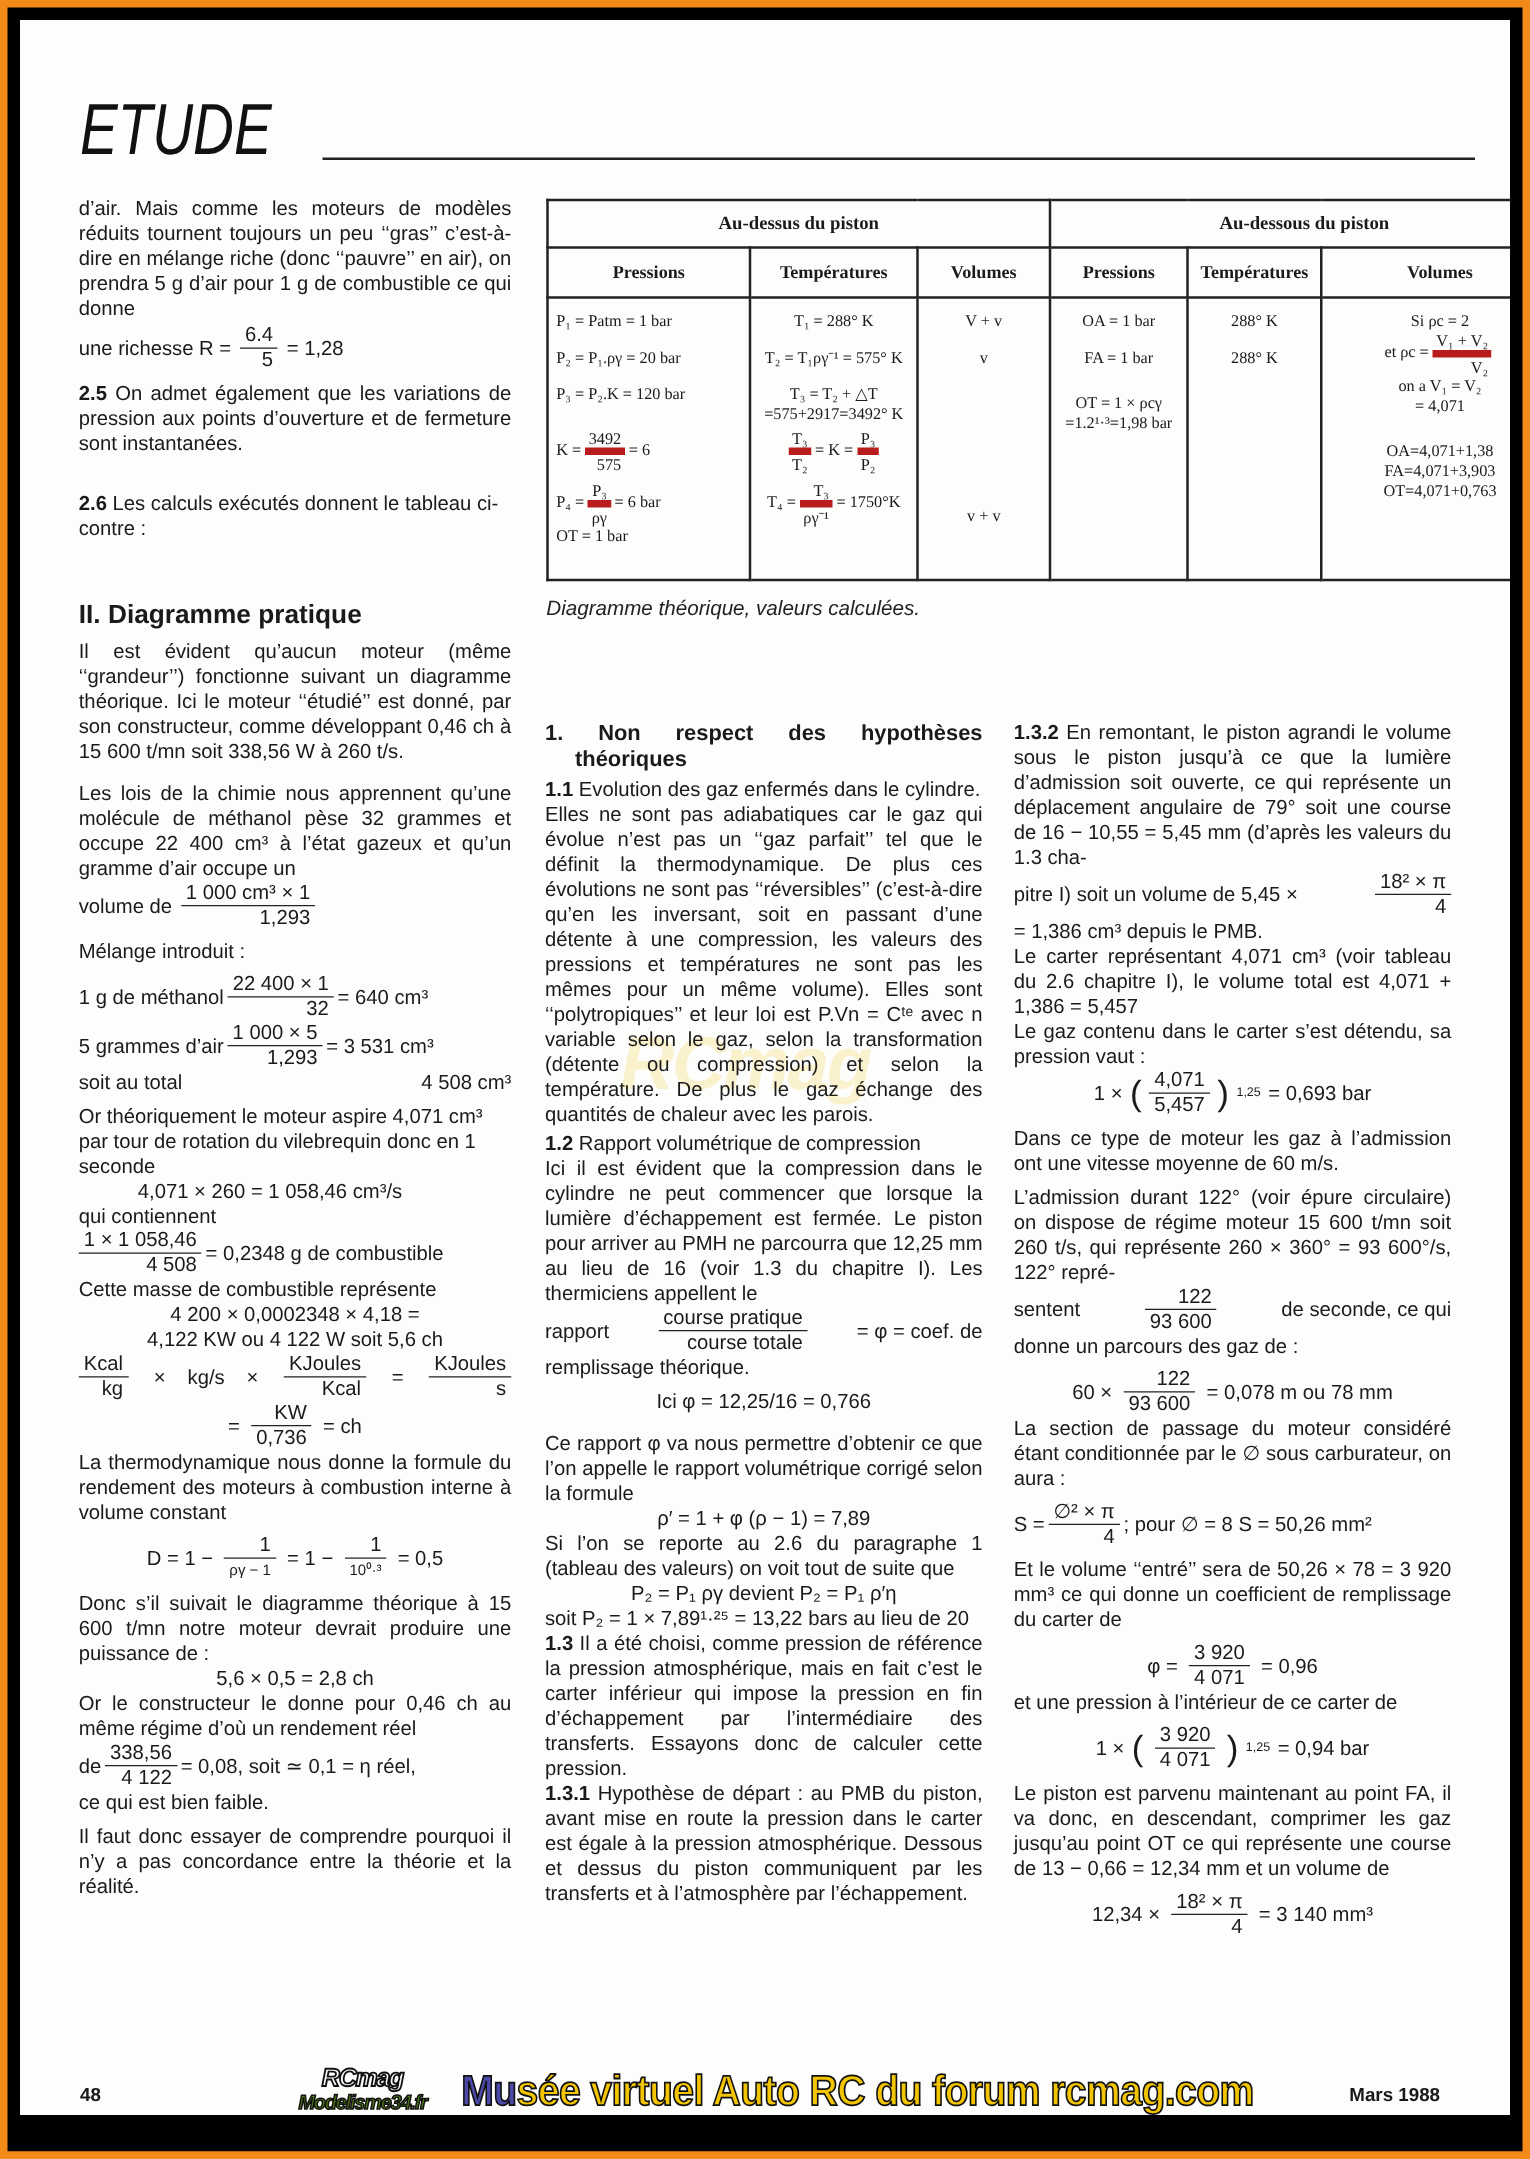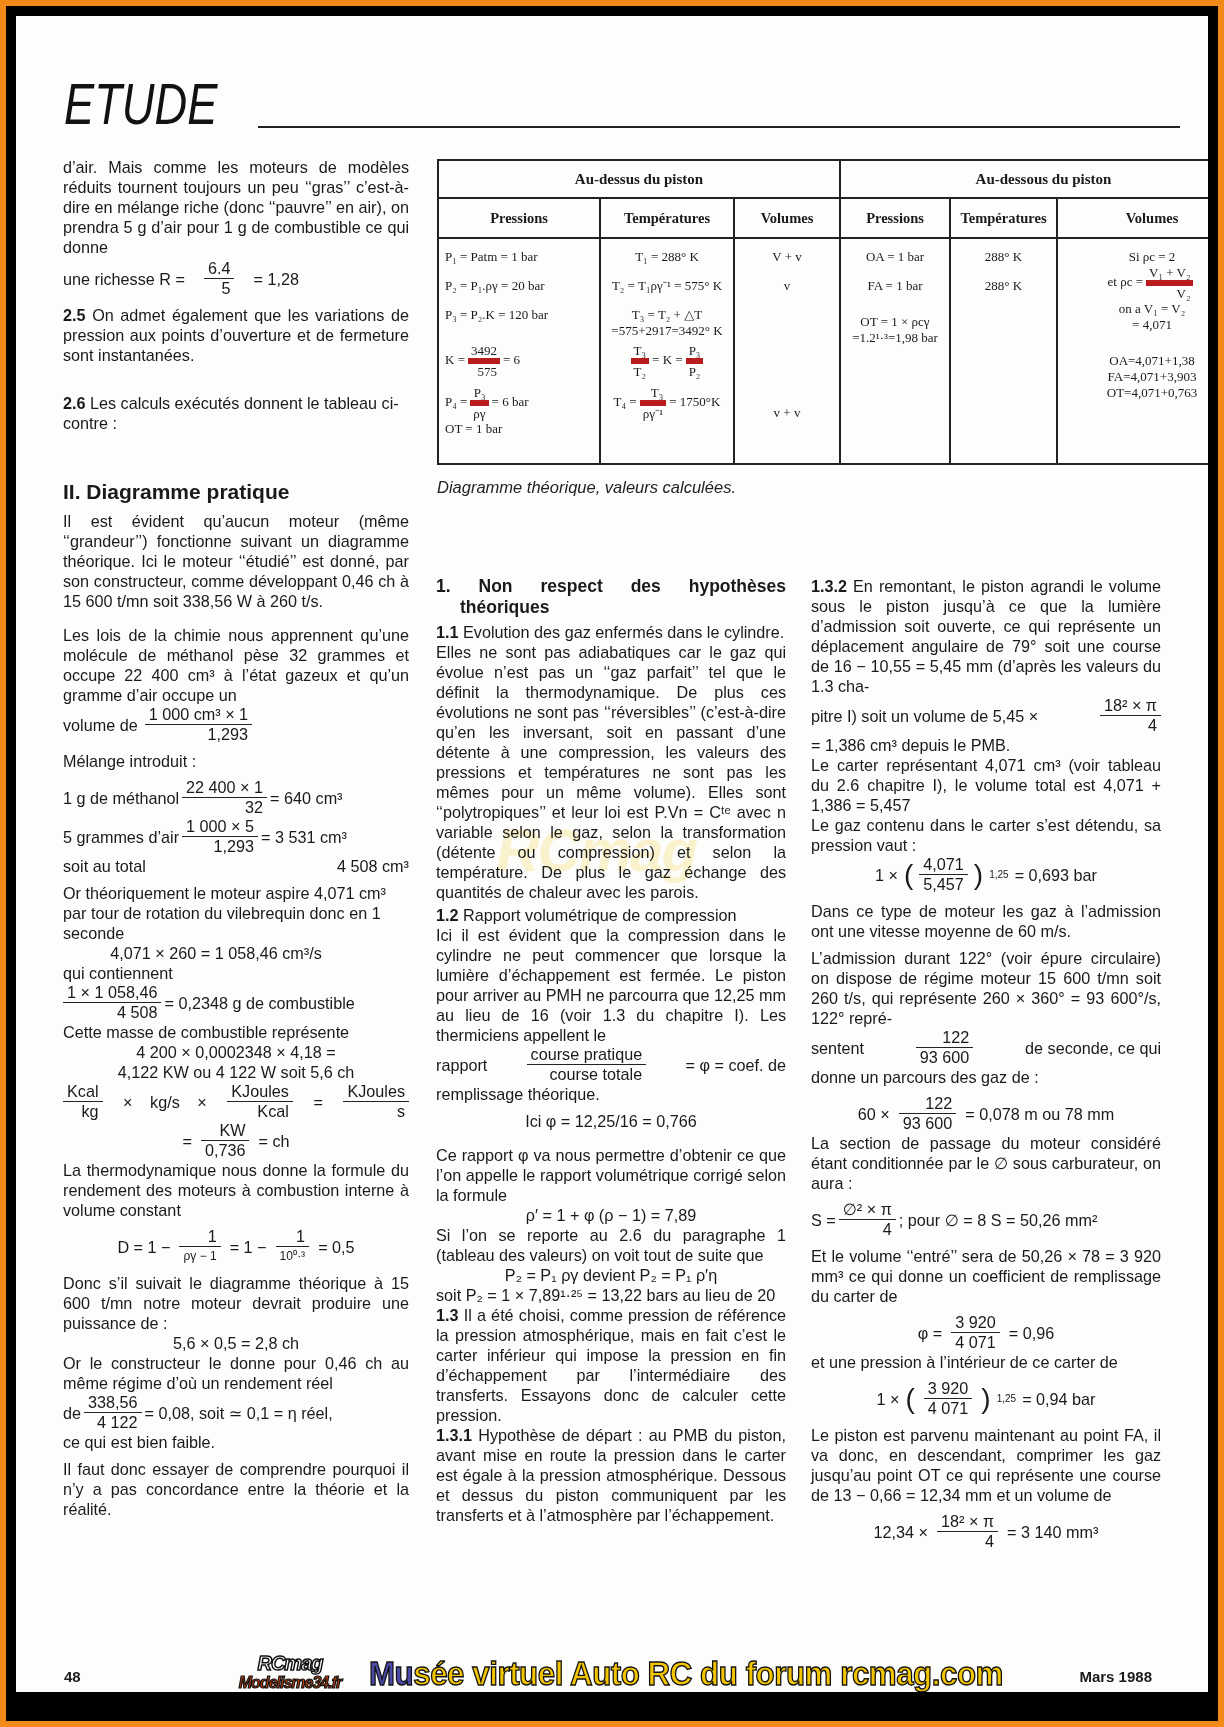--- a/index.html
+++ b/index.html
@@ -44,41 +44,41 @@
   .tbl .frac .n, .tbl .frac .d { line-height: 15px; padding: 0 3px; }
   .tbl .frac .n { border-bottom: 6px solid #b91c1c; }
   .caption { position: absolute; left: 421px; top: 462px; font-size: 16.5px; font-style: italic; color: #222; }
 
   
   .footer { position: absolute; left: 0; top: 1640px; width: 1192px; height: 40px; }
   .pgnum { position: absolute; left: 48px; top: 12px; font-weight: bold; font-size: 15px; font-family: "Liberation Sans Narrow", "Liberation Sans", sans-serif; }
   .date { position: absolute; right: 56px; top: 12px; font-weight: bold; font-size: 15px; font-family: "Liberation Sans Narrow", "Liberation Sans", sans-serif; }
   .logo { position: absolute; left: 200px; top: -3px; width: 148px; font-family: "Liberation Sans", sans-serif; font-style: italic; font-weight: bold; line-height: 20px; text-align: center; }
   .logo .l1 { display: block; font-size: 20px; color: #fff; -webkit-text-stroke: 1.5px #111; letter-spacing: -1px; }
-  .logo .l2 { display: block; font-size: 16px; color: #c2410c; -webkit-text-stroke: 1.2px #111; letter-spacing: -1px; }
+  .logo .l2 { display: block; font-size: 16px; color: #4d7c0f; -webkit-text-stroke: 1.2px #111; letter-spacing: -1px; }
   .banner { position: absolute; left: 353px; top: -2px; font-family: "Liberation Sans Narrow", "Liberation Sans", sans-serif; font-weight: bold; font-size: 34px; color: #f3c400; -webkit-text-stroke: 1.4px #111; letter-spacing: -0.5px; transform: scaleX(0.92); transform-origin: left; }
   .banner .mu { color: #4b4aa8; }
   .watermark { position: absolute; left: 480px; top: 800px; font-family: "Liberation Sans", sans-serif; font-style: italic; font-weight: bold; font-size: 60px; color: rgba(240, 200, 40, 0.22); pointer-events: none; letter-spacing: -2px; }
 </style>
 </head>
 <body>
 
 <div class="frame"></div>
 <div class="page">
 
   <div class="header">
     <div class="title">ETUDE</div>
     <div class="rule"></div>
   </div>
 
   <div class="watermark">RCmag</div>
 
   <div class="col col-left">
     <p>d’air. Mais comme les moteurs de modèles réduits tournent toujours un peu ‘‘gras’’ c’est-à-dire en mélange riche (donc ‘‘pauvre’’ en air), on prendra 5 g d’air pour 1 g de combustible ce qui donne</p>
-    <div class="eq-line" style="justify-content:flex-start;gap:16px;margin-top:2px">
+    <div class="eq-line" style="justify-content:flex-start;gap:4px;margin-top:2px">
       <span>une richesse R =</span>
       <span class="frac">
           <span class="n">6.4</span>
           <span class="d">5</span>
         </span>
       <span>= 1,28</span>
     </div>
     <div class="gap-s"></div>
     <p><b class="num">2.5</b> <span>On admet également que les variations de pression aux points d’ouverture et de fermeture sont instantanées.</span></p>
     <div class="gap" style="height:28px"></div>

